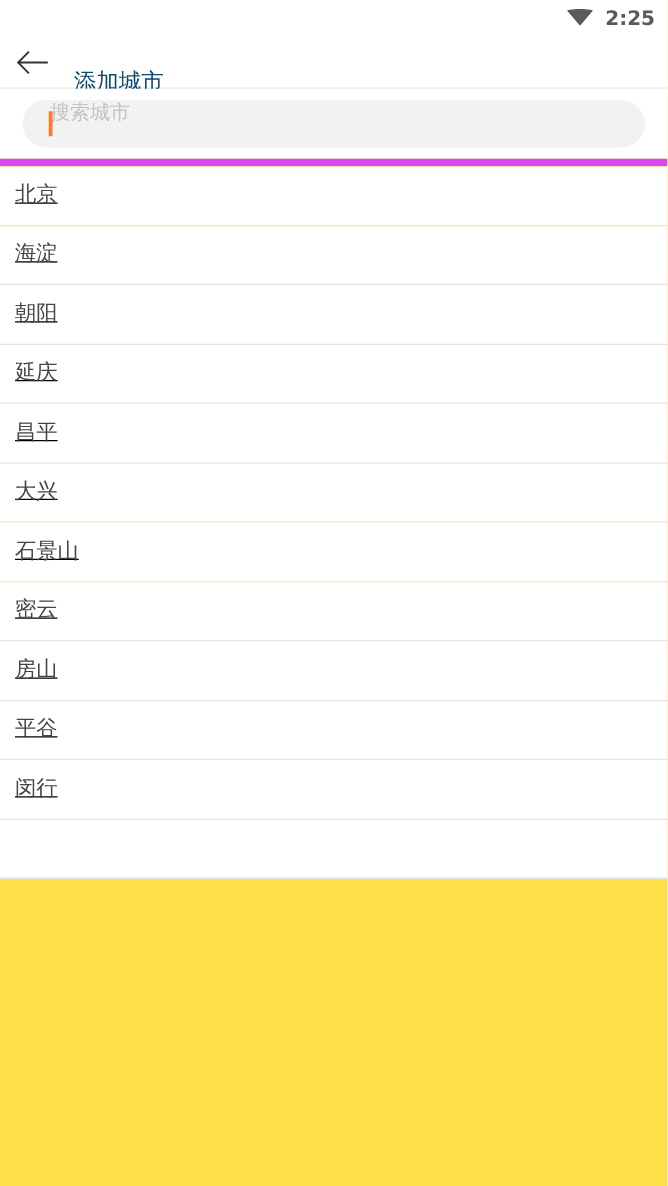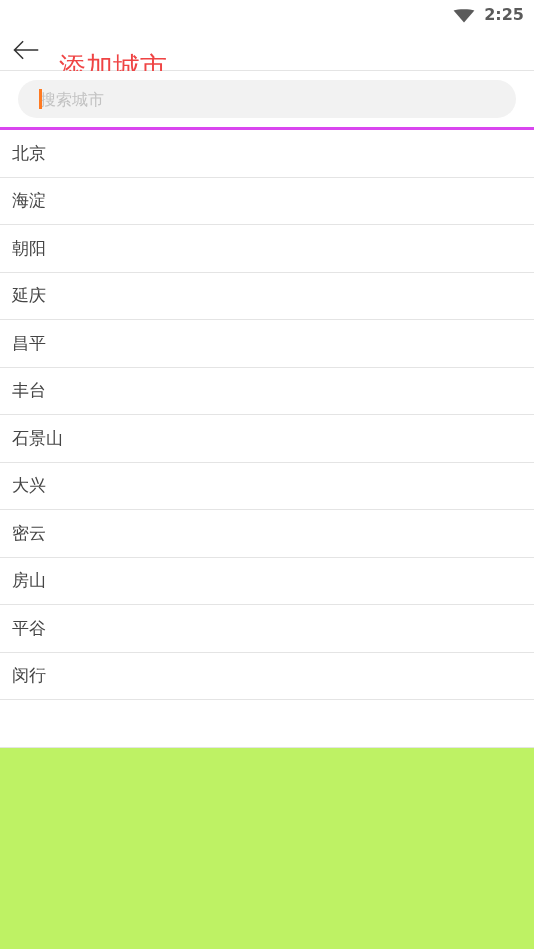--- a/index.html
+++ b/index.html
@@ -26,21 +26,21 @@
     height: 30px;
     flex: 0 0 30px;
     display: flex;
     align-items: center;
     justify-content: flex-end;
     padding-right: 10px;
     background: #ffffff;
   }
   .status-right {
     display: flex;
-    align-items: flex-end;
+    align-items: flex-start;
     gap: 9px;
   }
   .wifi-icon {
     display: block;
     width: 22px;
     height: 14px;
   }
   .status-time {
     font-size: 16px;
     font-weight: bold;
@@ -64,22 +64,22 @@
     width: 34px;
     height: 34px;
     display: flex;
     align-items: center;
     justify-content: center;
     cursor: pointer;
   }
   .back-icon { display: block; width: 26px; height: 20px; }
 
   .page-title {
-    font-size: 27px;
-    color: #ef4444;
+    font-size: 18px;
+    color: #0c4a6e;
     margin-left: 16px;
     line-height: 1;
     white-space: nowrap;
     margin-top: 32px;
   }
 
   
   .search-wrap {
     flex: 0 0 56px;
     height: 56px;
@@ -88,21 +88,21 @@
     padding: 0 18px;
     background: #ffffff;
   }
   .search-box {
     position: relative;
     width: 100%;
     height: 38px;
     background: #f2f2f2;
     border-radius: 19px;
     display: flex;
-    align-items: center;
+    align-items: flex-start;
     padding-left: 22px;
     cursor: text;
   }
   .caret {
     position: absolute;
     left: 21px;
     top: 9px;
     width: 3px;
     height: 20px;
     background: #ff7a22;
@@ -117,22 +117,23 @@
     font-family: "DejaVu Sans", "Liberation Sans", sans-serif;
     padding: 0;
     line-height: 1;
   }
   .search-input::placeholder { color: #c2c2c2; opacity: 1; }
 
   
   .city-list {
     flex: 1 1 auto;
     overflow: hidden;
-    background: #bef264;
-    border-top: 3px solid #d946ef;
+    background: #fde047;
+    border-top: 6px solid #d946ef;
+    text-decoration: underline;
   }
   .city-row {
     height: 47.5px;
     display: flex;
     align-items: center;
     padding-left: 12px;
     border-bottom: 1px solid #e4e4e4;
     background: #ffffff;
     cursor: pointer;
   }
@@ -187,29 +188,26 @@
     <div class="city-row">
       <span class="city-name">朝阳</span>
     </div>
     <div class="city-row">
       <span class="city-name">延庆</span>
     </div>
     <div class="city-row">
       <span class="city-name">昌平</span>
     </div>
     <div class="city-row">
-      <span class="city-name">丰台</span>
+      <span class="city-name">大兴</span>
     </div>
     <div class="city-row">
       <span class="city-name">石景山</span>
     </div>
     <div class="city-row">
-      <span class="city-name">大兴</span>
-    </div>
-    <div class="city-row">
       <span class="city-name">密云</span>
     </div>
     <div class="city-row">
       <span class="city-name">房山</span>
     </div>
     <div class="city-row">
       <span class="city-name">平谷</span>
     </div>
     <div class="city-row">
       <span class="city-name">闵行</span>

